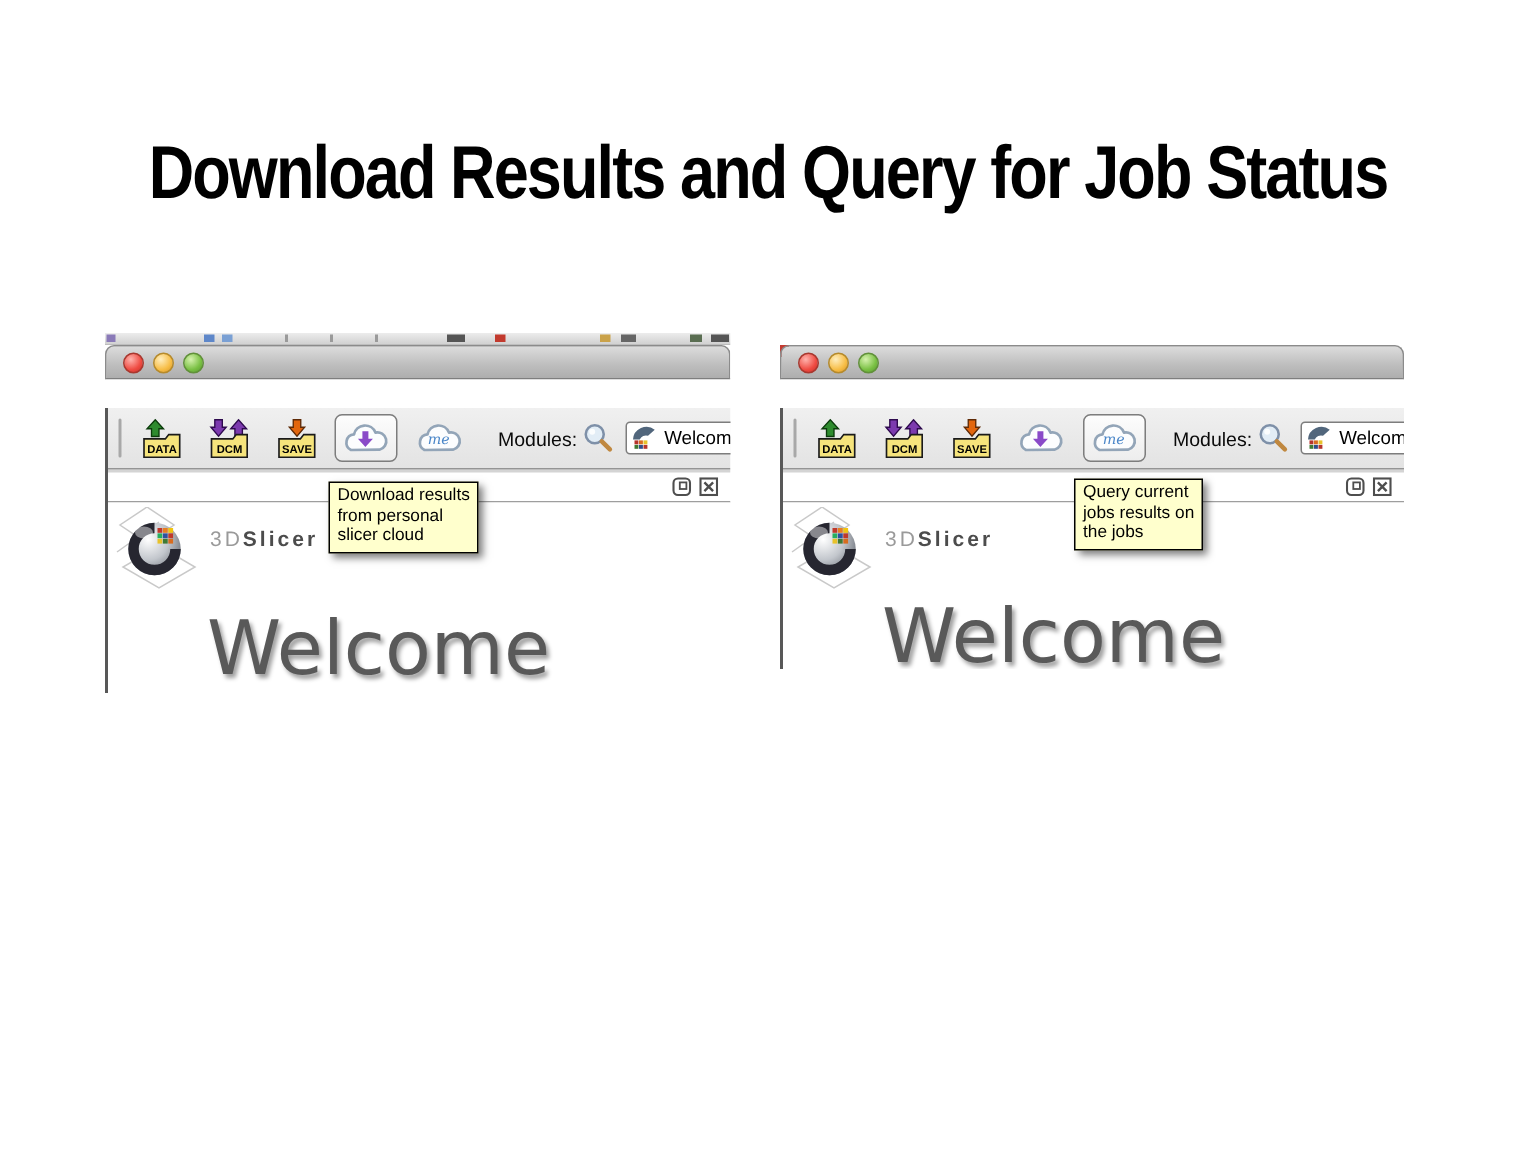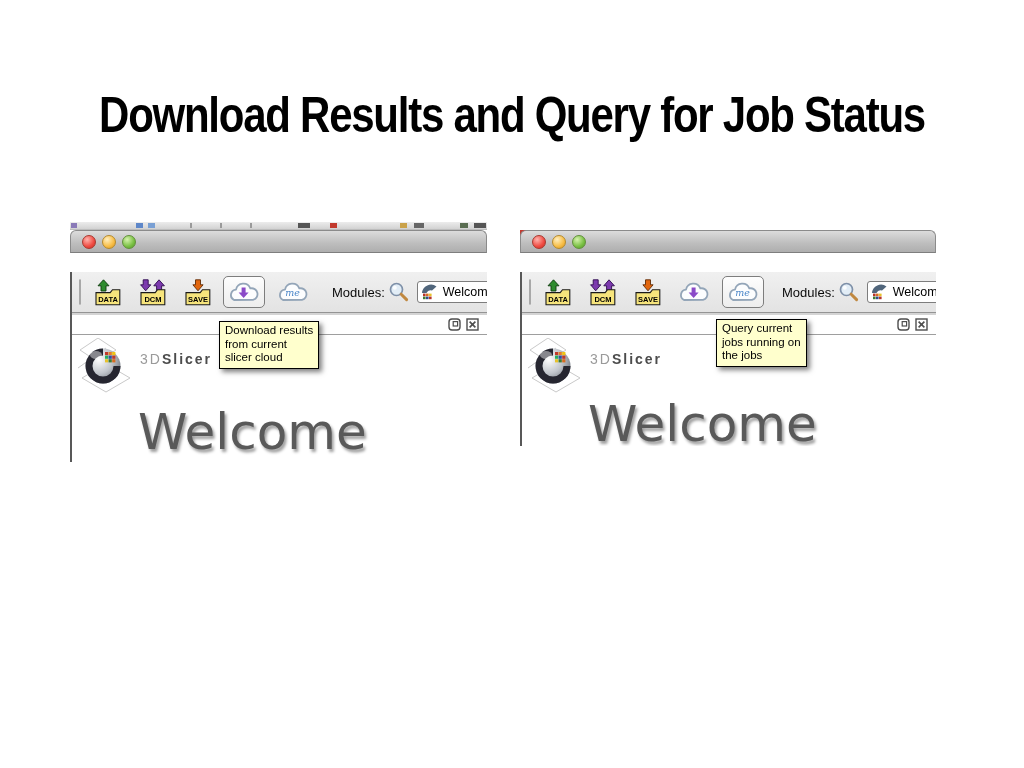--- a/index.html
+++ b/index.html
@@ -221,21 +221,21 @@
           </g>
           <ellipse cx="20" cy="17" rx="6" ry="4" fill="rgba(255,255,255,0.45)"></ellipse>
         </svg>
         <div class="logotype"><span class="l3d">3D</span><span class="lsl">Slicer</span></div>
         <div class="welcome welcome-left">Welcome</div>
       </div>
     </div>
 
     <div class="tooltip tt-left">
       <span>Download results</span>
-      <span>from current</span>
+      <span>from personal</span>
       <span>slicer cloud</span>
     </div>
   </div>
 
   <div class="win win-right">
     <i class="redfrag"></i>
 
     <div class="titlebar">
       <span class="tl red"></span>
       <span class="tl yellow"></span>
@@ -348,18 +348,18 @@
           </g>
           <ellipse cx="20" cy="17" rx="6" ry="4" fill="rgba(255,255,255,0.45)"></ellipse>
         </svg>
         <div class="logotype"><span class="l3d">3D</span><span class="lsl">Slicer</span></div>
         <div class="welcome welcome-right">Welcome</div>
       </div>
     </div>
 
     <div class="tooltip tt-right">
       <span>Query current</span>
-      <span>jobs running on</span>
+      <span>jobs results on</span>
       <span>the jobs</span>
     </div>
   </div>
 
 </div>
 
 </body></html>

